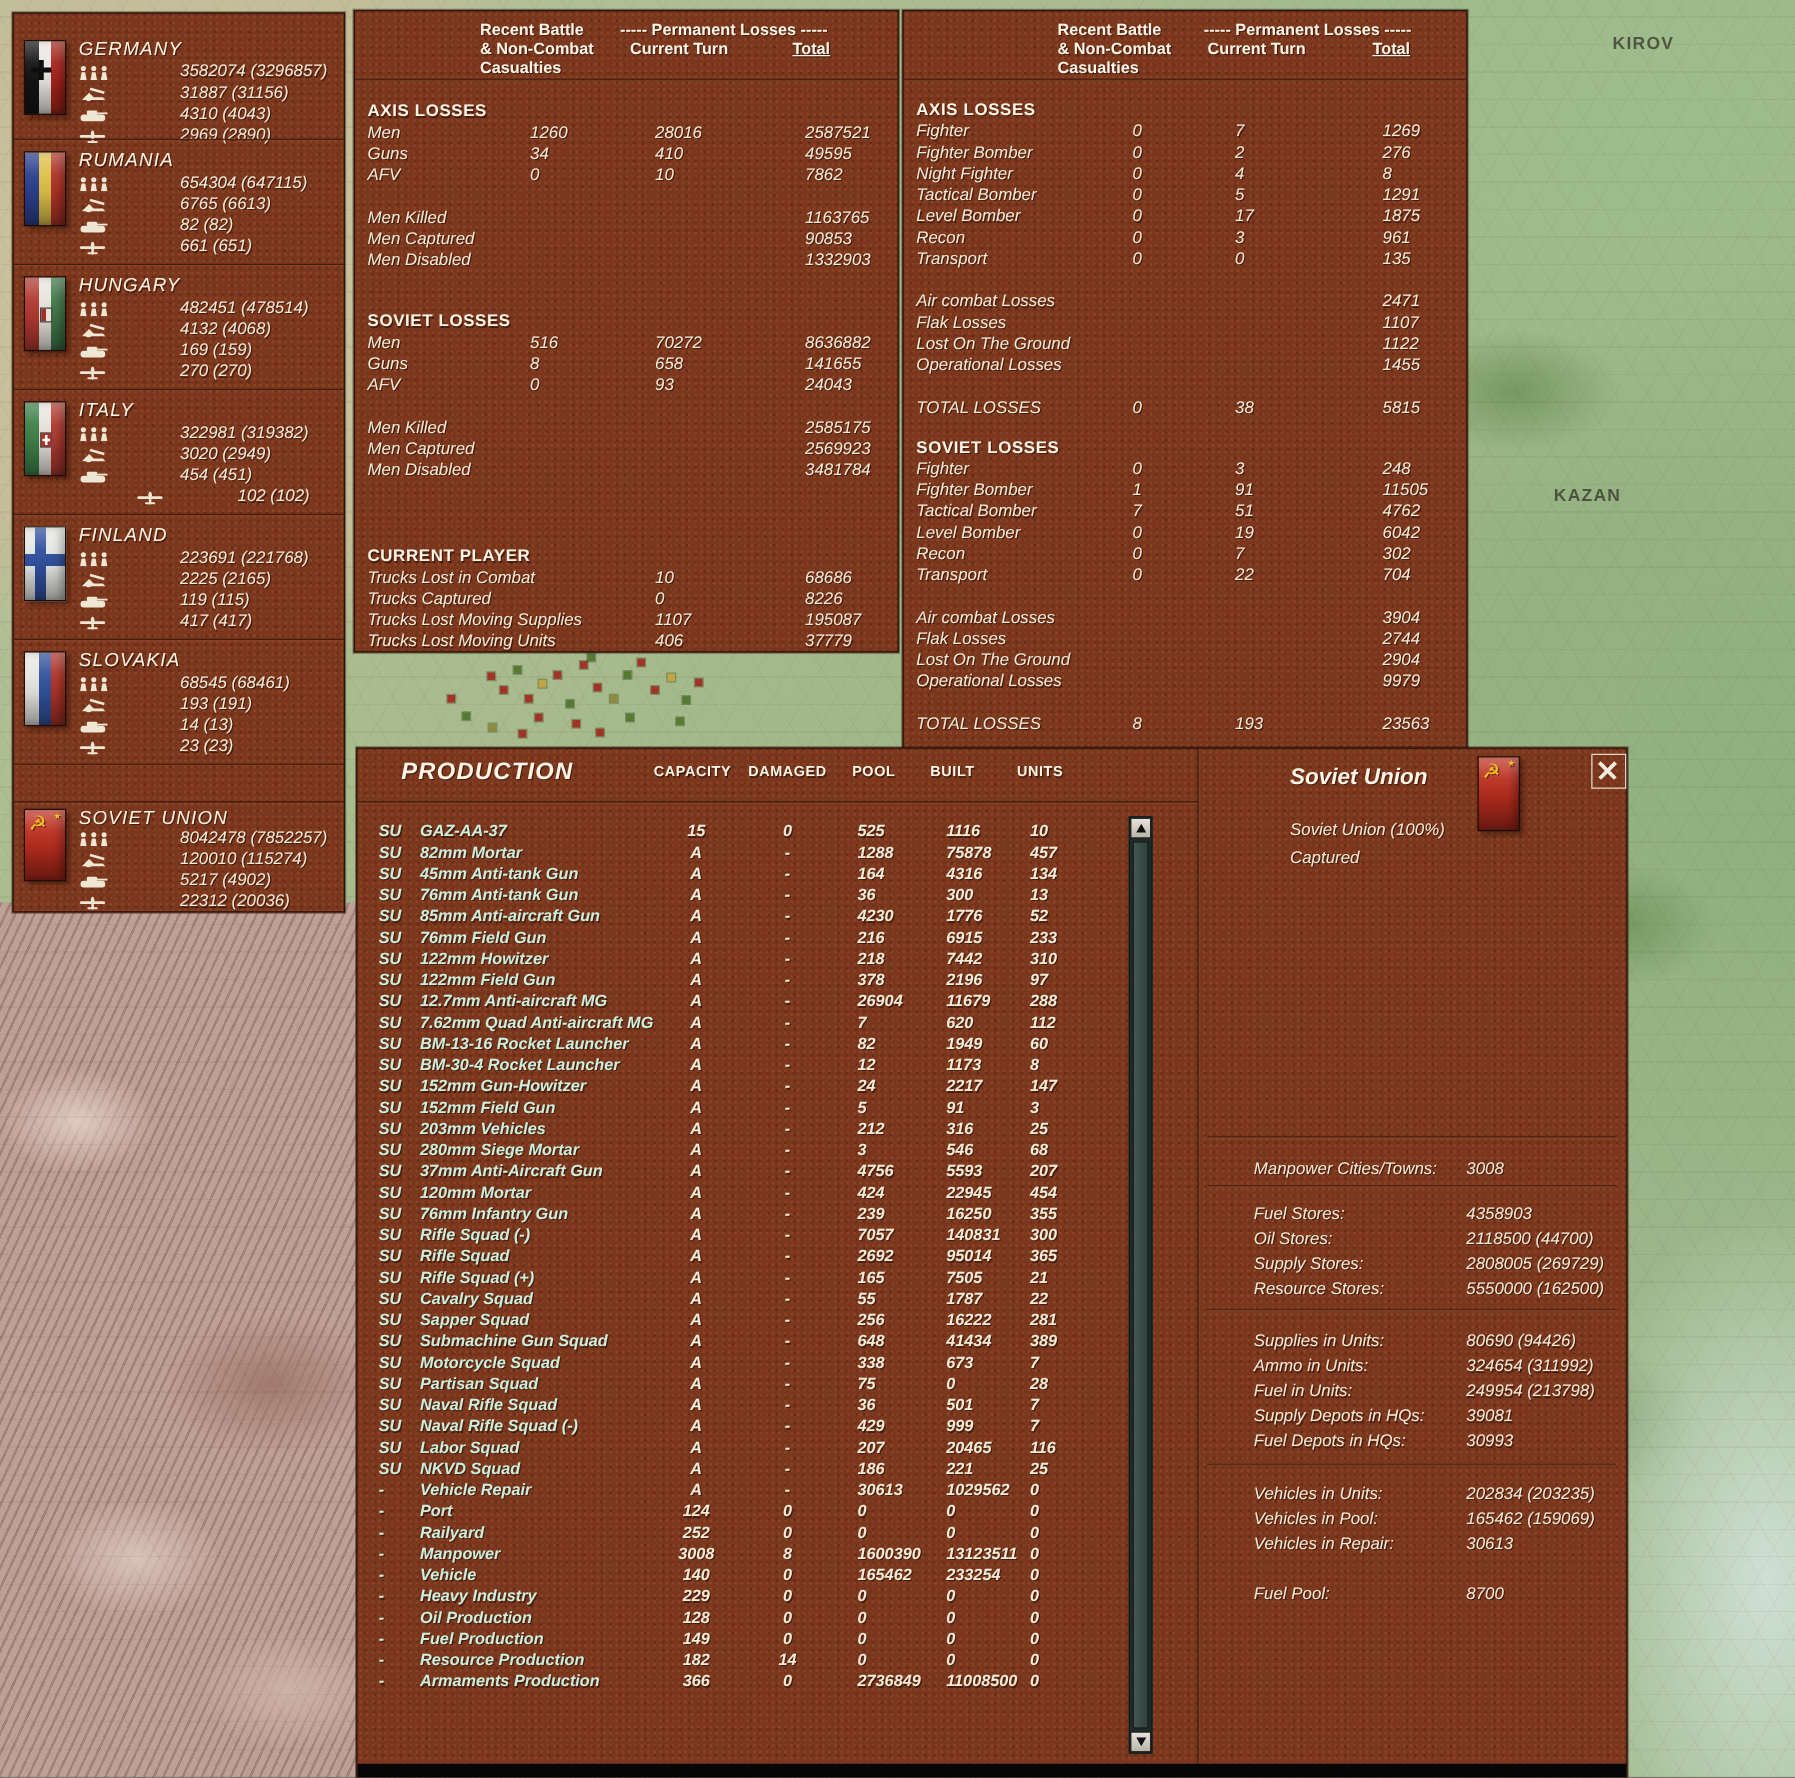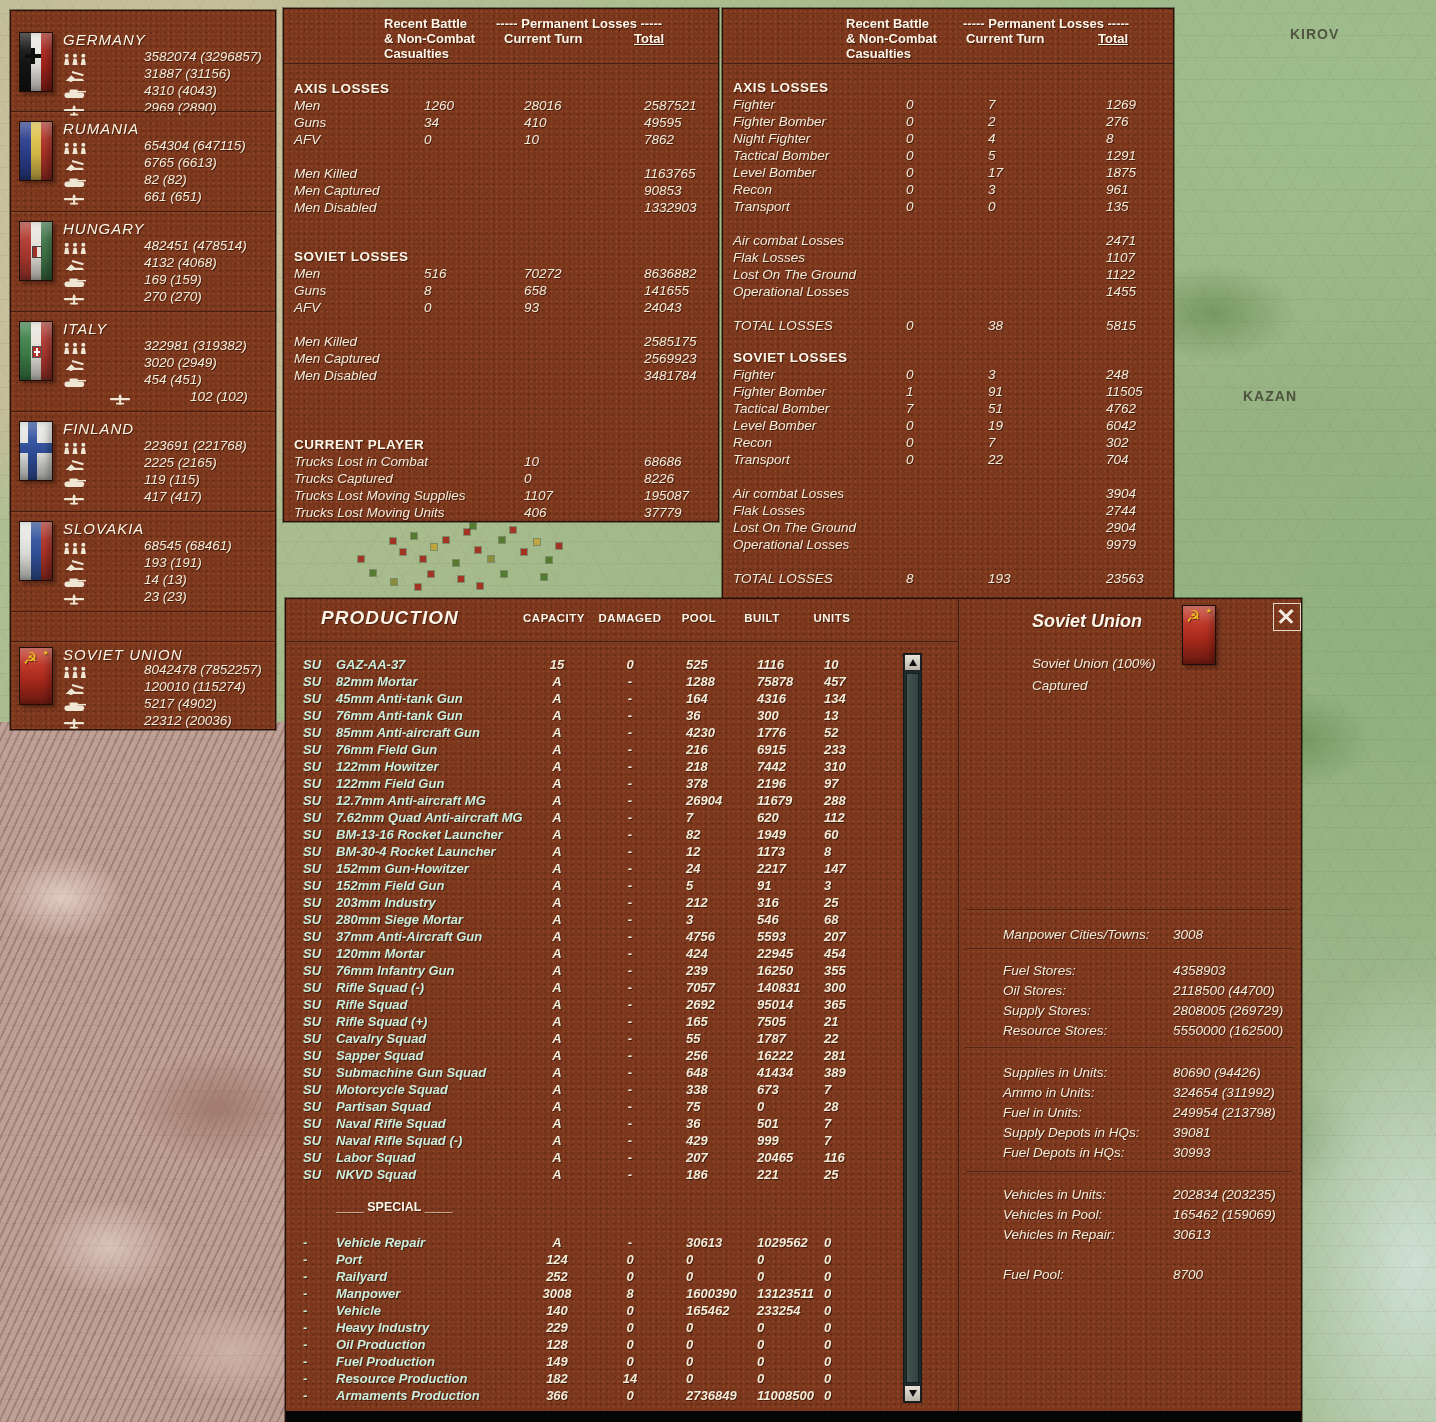--- a/index.html
+++ b/index.html
@@ -946,21 +946,21 @@
           <span class="pfx">SU</span>
           <span class="pname">152mm Field Gun</span>
           <span class="pcap">A</span>
           <span class="pdam">-</span>
           <span class="ppool">5</span>
           <span class="pbuilt">91</span>
           <span class="punits">3</span>
         </div>
         <div class="prow">
           <span class="pfx">SU</span>
-          <span class="pname">203mm Industry</span>
+          <span class="pname">203mm Vehicles</span>
           <span class="pcap">A</span>
           <span class="pdam">-</span>
           <span class="ppool">212</span>
           <span class="pbuilt">316</span>
           <span class="punits">25</span>
         </div>
         <div class="prow">
           <span class="pfx">SU</span>
           <span class="pname">280mm Siege Mortar</span>
           <span class="pcap">A</span>
@@ -1097,21 +1097,20 @@
         </div>
         <div class="prow">
           <span class="pfx">SU</span>
           <span class="pname">NKVD Squad</span>
           <span class="pcap">A</span>
           <span class="pdam">-</span>
           <span class="ppool">186</span>
           <span class="pbuilt">221</span>
           <span class="punits">25</span>
         </div>
-        <div class="special-title">____ SPECIAL ____</div>
         <div class="prow">
           <span class="pfx">-</span>
           <span class="pname">Vehicle Repair</span>
           <span class="pcap">A</span>
           <span class="pdam">-</span>
           <span class="ppool">30613</span>
           <span class="pbuilt">1029562</span>
           <span class="punits">0</span>
         </div>
         <div class="prow">

